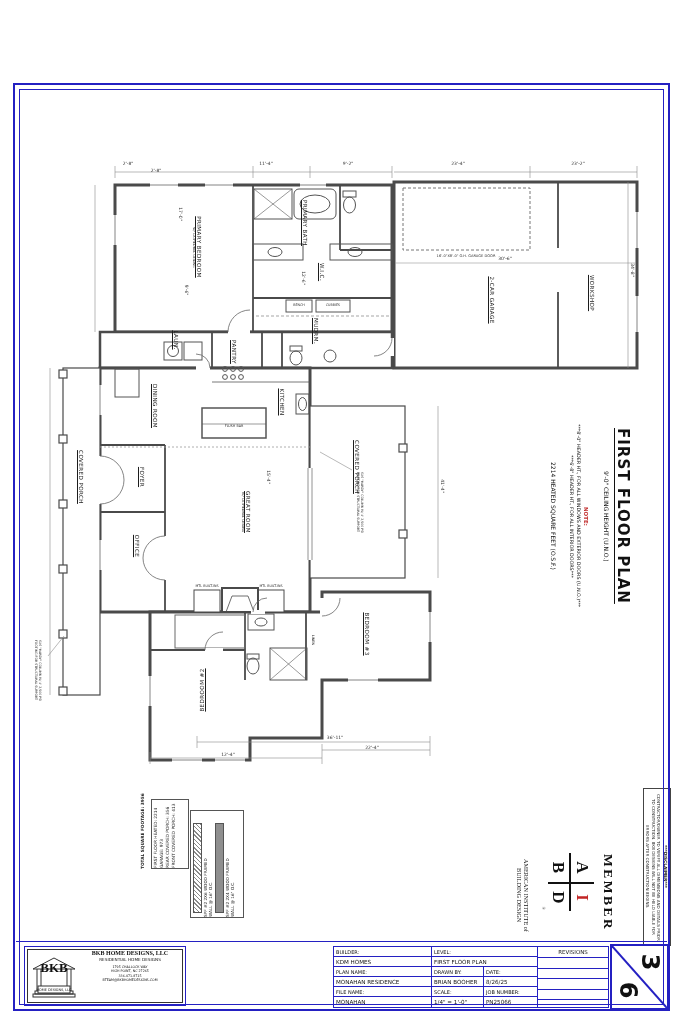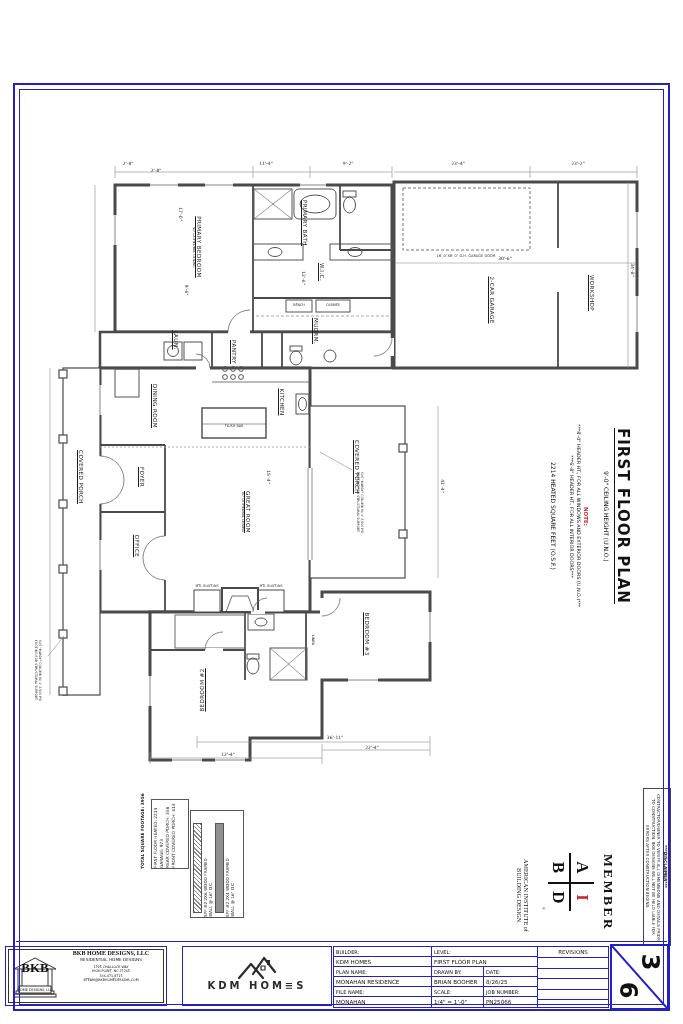--- a/index.html
+++ b/index.html
@@ -395,21 +395,21 @@
       <div class="leg-item">
         <div class="leg-bar solid"></div>
         <div class="leg-line">SPF #2 2X4 WOOD FRAMED</div>
         <div class="leg-line">WALL @ 16" O.C.</div>
       </div>
     </div>
   </div>
 
   <div class="abs" style="left:16px;top:941px;width:651px;border-top:1.5px solid #2420c2"></div>
 
-  <div class="tbbox" style="left:5px;top:946px;width:160px;height:58px">
+  <div class="tbbox" style="left:24px;top:946px;width:160px;height:58px">
     <div class="bkb-inner"></div>
     <svg class="abs" style="left:4px;top:6px" width="50" height="48" viewBox="0 0 50 48">
       <g stroke="#333" fill="none" stroke-width="1">
         <path d="M4,16 L25,5 L46,16 Z"></path>
         <line x1="8" y1="16" x2="8" y2="38"></line>
           <line x1="12" y1="16" x2="12" y2="38"></line>
         <line x1="38" y1="16" x2="38" y2="38"></line>
           <line x1="42" y1="16" x2="42" y2="38"></line>
         <rect x="6" y="38" width="38" height="3"></rect>
           <rect x="4" y="41" width="42" height="3"></rect>
@@ -423,31 +423,20 @@
       <div class="bkb-tag">RESIDENTIAL HOME DESIGNS</div>
       <div class="bkb-addr">
         <div>1795 CHALLOCK WAY</div>
         <div>HIGH POINT, NC 27265</div>
         <div>336.471.8715</div>
         <div>BTEAM@BKBHOMEDESIGNS.COM</div>
       </div>
     </div>
   </div>
 
-  <div class="tbbox" style="left:182px;top:946px;width:148px;height:58px">
-    <svg class="abs" style="left:54px;top:3px" width="40" height="30" viewBox="0 0 40 30">
-      <g stroke="#2b2b2b" fill="none" stroke-width="2.2" stroke-linecap="round" stroke-linejoin="round">
-        <path d="M2,28 L14,14 L26,28"></path>
-        <path d="M16,24 L27,8 L38,22"></path>
-        <rect x="30" y="10" width="3" height="5" fill="#2b2b2b" stroke="none"></rect>
-        <rect x="24" y="16" width="4" height="4" stroke-width="1.2"></rect>
-      </g>
-    </svg>
-    <div class="kdm-text">KDM HOM≡S</div>
-  </div>
 
   <div class="cell" style="left:333px;top:946px;width:97px;height:10px">
       <span class="cl">BUILDER:</span>
     </div>
   <div class="cell" style="left:333px;top:956px;width:97px;height:10px">
       <span class="cv">KDM HOMES</span>
     </div>
   <div class="cell" style="left:333px;top:966px;width:97px;height:10px">
       <span class="cl">PLAN NAME:</span>
     </div>

